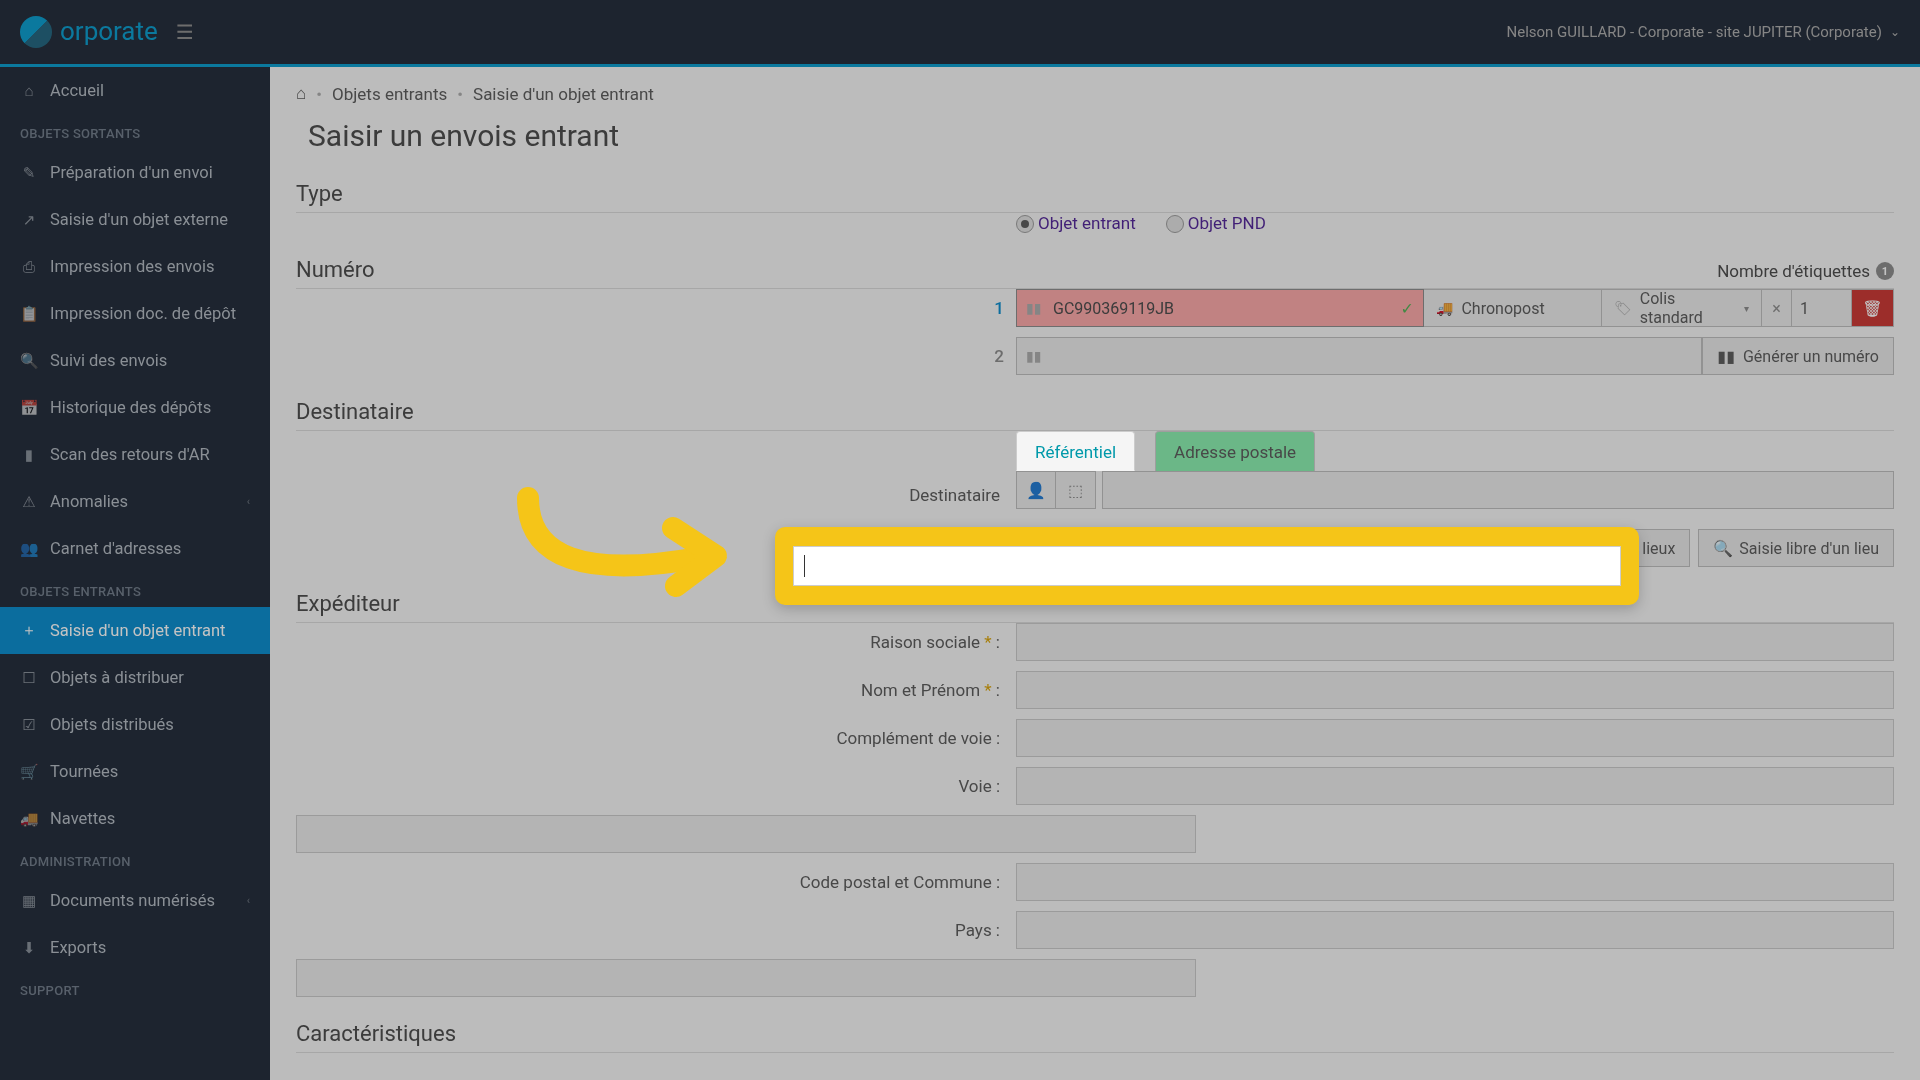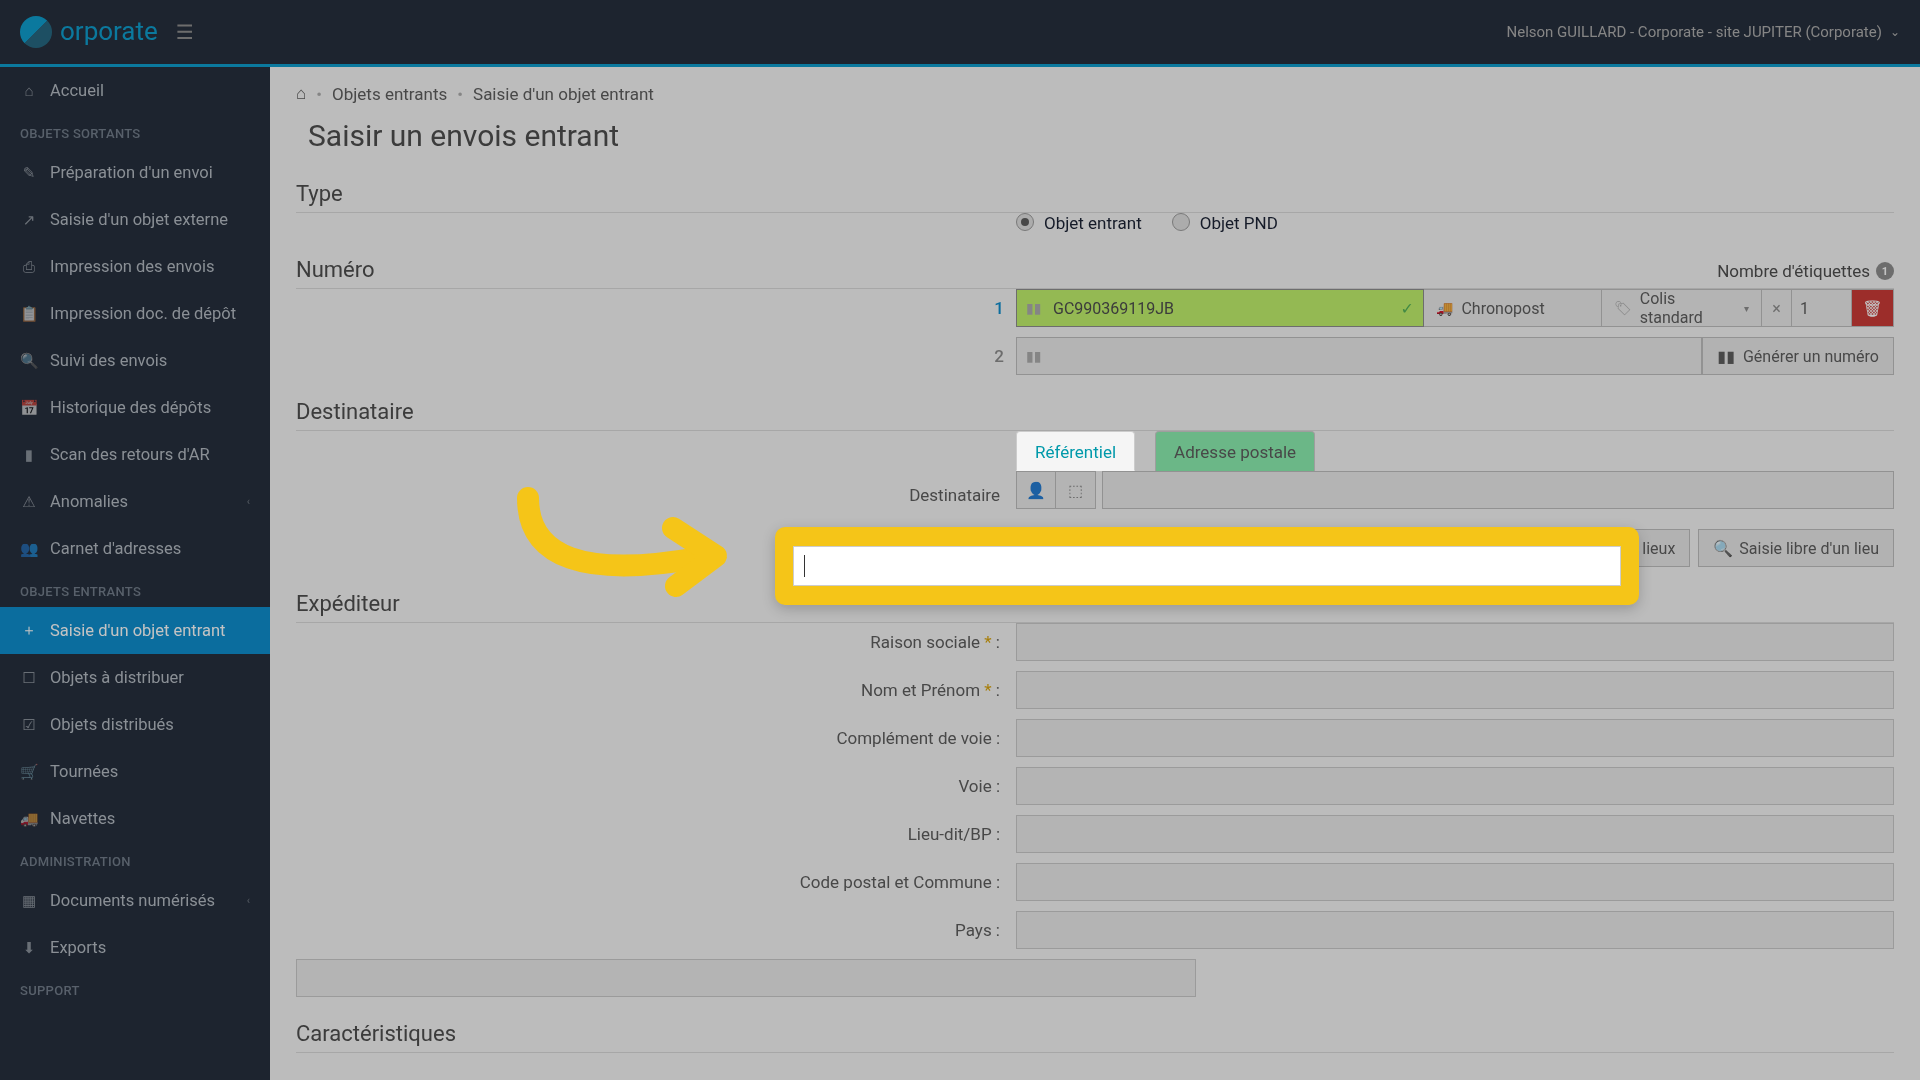--- a/index.html
+++ b/index.html
@@ -34,31 +34,31 @@
 .etiquettes-label { font-size: 17px; color: #444; display: flex; align-items: center; gap: 6px; }
 .badge-count { background: #888; color: #fff; width: 18px; height: 18px; border-radius: 50%; display: inline-flex; align-items: center; justify-content: center; font-size: 11px; font-weight: bold; }
 
 .form-row { display: flex; align-items: center; margin-bottom: 10px; }
 .form-label { width: 720px; text-align: right; padding-right: 16px; font-size: 17px; color: #555; flex-shrink: 0; }
 .form-label .req { color: #d9a000; }
 .form-field { flex: 1; max-width: 900px; }
 .form-input { width: 100%; height: 38px; border: 1px solid #c8c8c8; background: #eaeaea; padding: 0 10px; font-size: 15px; }
 
 .radio-row { display: flex; gap: 30px; padding-left: 720px; }
-.radio-opt { display: flex; align-items: flex-start; gap: 10px; font-size: 17px; color: #0f172a; }
+.radio-opt { display: flex; align-items: flex-end; gap: 4px; font-size: 17px; color: #4c1d95; }
 .radio { width: 18px; height: 18px; border-radius: 50%; border: 1px solid #999; background: #e0e0e0; display: inline-flex; align-items: center; justify-content: center; }
 .radio.checked::after { content: ''; width: 8px; height: 8px; border-radius: 50%; background: #555; }
 
 .numero-rows { padding-left: 720px; }
 .numero-row { display: flex; align-items: center; gap: 0; margin-bottom: 10px; }
 .numero-idx { width: 24px; text-align: right; margin-right: 12px; margin-left: -36px; color: #0088cc; font-size: 17px; font-weight: 500; }
 .numero-idx.gray { color: #888; }
 .num-input-wrap { position: relative; flex: 1; }
 .num-input { width: 100%; height: 38px; border: 1px solid #bbb; background: #eaeaea; padding: 0 36px; font-size: 16px; color: #444; }
-.num-input.bordered { border: 1px solid #888; background: #bef264; }
+.num-input.bordered { border: 1px solid #888; background: #fca5a5; }
 .num-icon-left { position: absolute; left: 10px; top: 50%; transform: translateY(-50%); color: #aaa; font-size: 14px; }
 .num-icon-right { position: absolute; right: 10px; top: 50%; transform: translateY(-50%); color: #4caf50; font-size: 16px; }
 .segment { height: 38px; border: 1px solid #bbb; border-left: none; background: #eaeaea; display: flex; align-items: center; padding: 0 12px; font-size: 16px; color: #555; gap: 8px; }
 .segment .ic { color: #aaa; font-size: 14px; }
 .segment .dd { margin-left: auto; color: #888; font-size: 10px; }
 .seg-carrier { width: 178px; }
 .seg-type { width: 160px; }
 .seg-qty { width: 60px; padding: 0 8px; }
 .seg-del { width: 42px; background: #c9302c; color: #fff; justify-content: center; cursor: pointer; }
 .seg-close-x { color: #888; font-size: 16px; padding: 0 4px; }
@@ -302,21 +302,20 @@
           </div>
         <div class="form-row">
             <div class="form-label">Complément de voie :</div>
             <div class="form-field"><input class="form-input" style=""></div>
           </div>
         <div class="form-row">
             <div class="form-label">Voie :</div>
             <div class="form-field"><input class="form-input" style=""></div>
           </div>
         <div class="form-row">
-            <div class="form-label">Lieu-dit/BP :</div>
             <div class="form-field"><input class="form-input" style=""></div>
           </div>
         <div class="form-row">
             <div class="form-label">Code postal et Commune :</div>
             <div class="form-field"><input class="form-input" style=""></div>
           </div>
         <div class="form-row">
             <div class="form-label">Pays :</div>
             <div class="form-field"><input class="form-input" style=""></div>
           </div>

